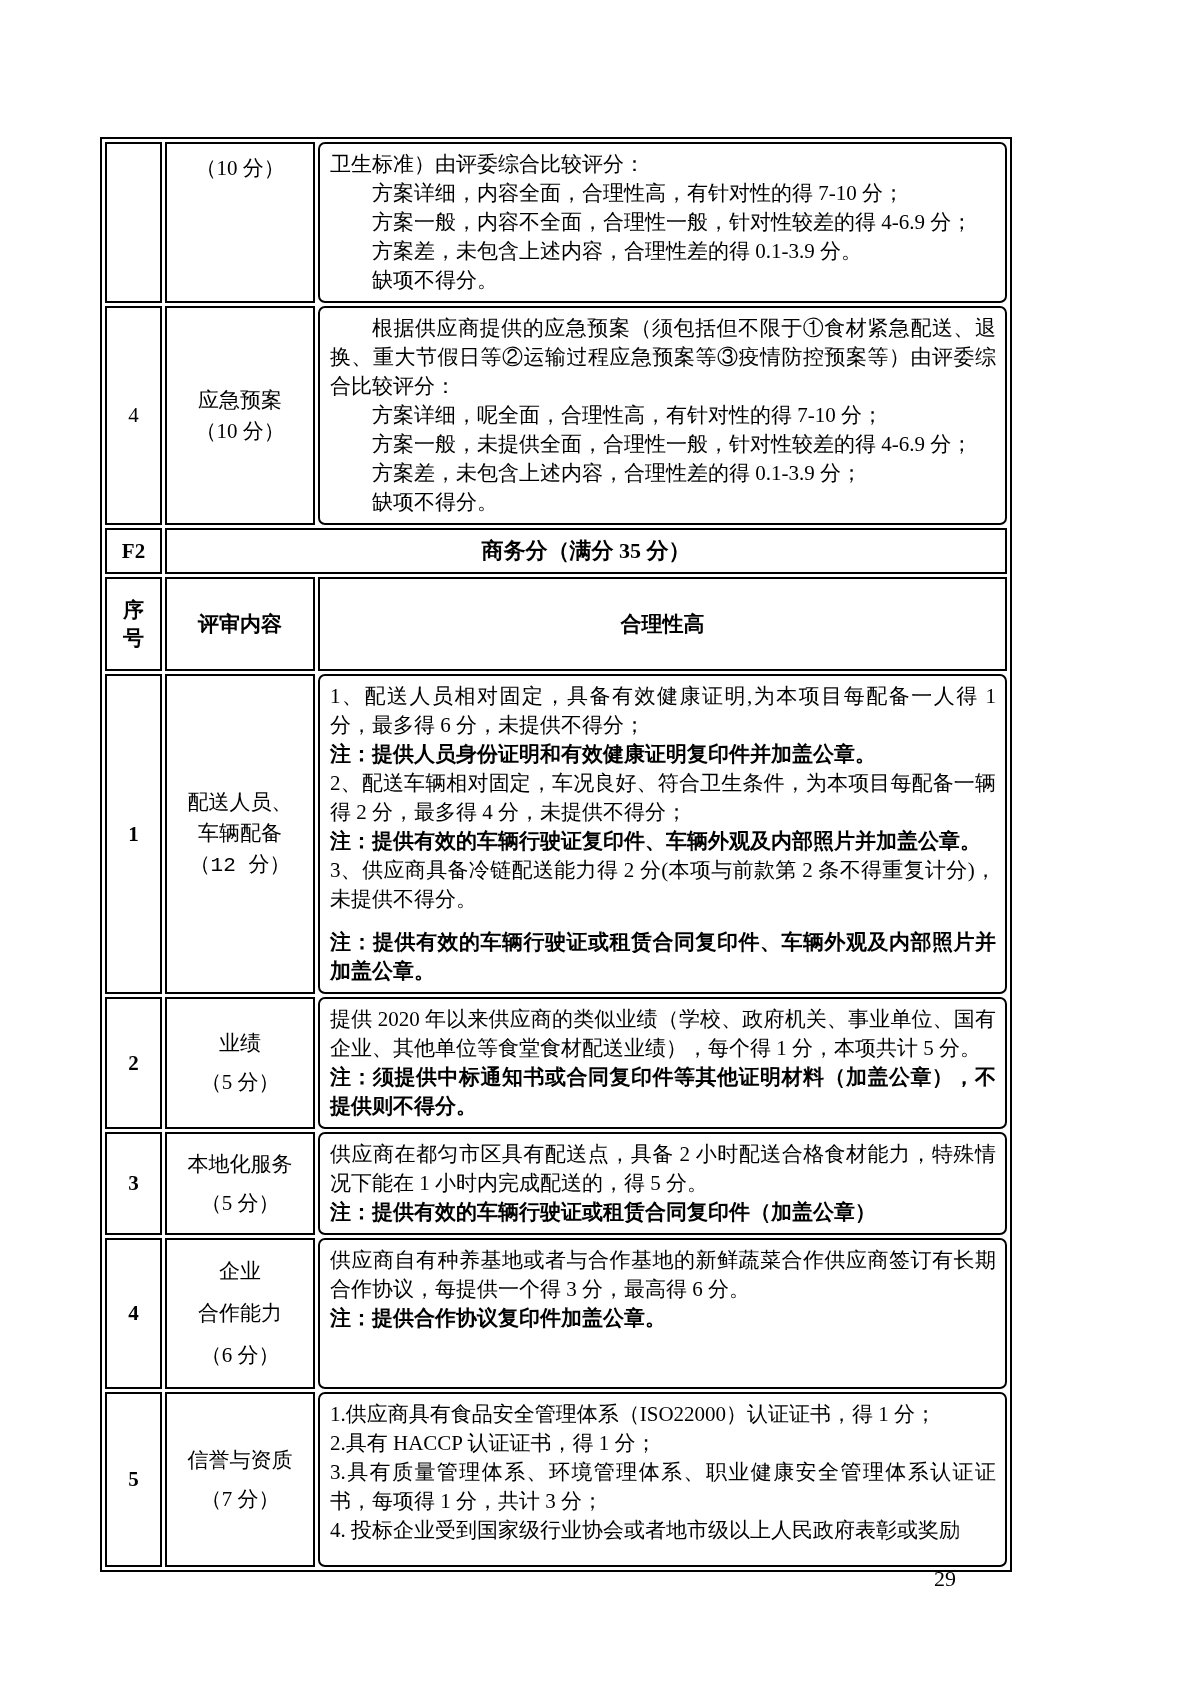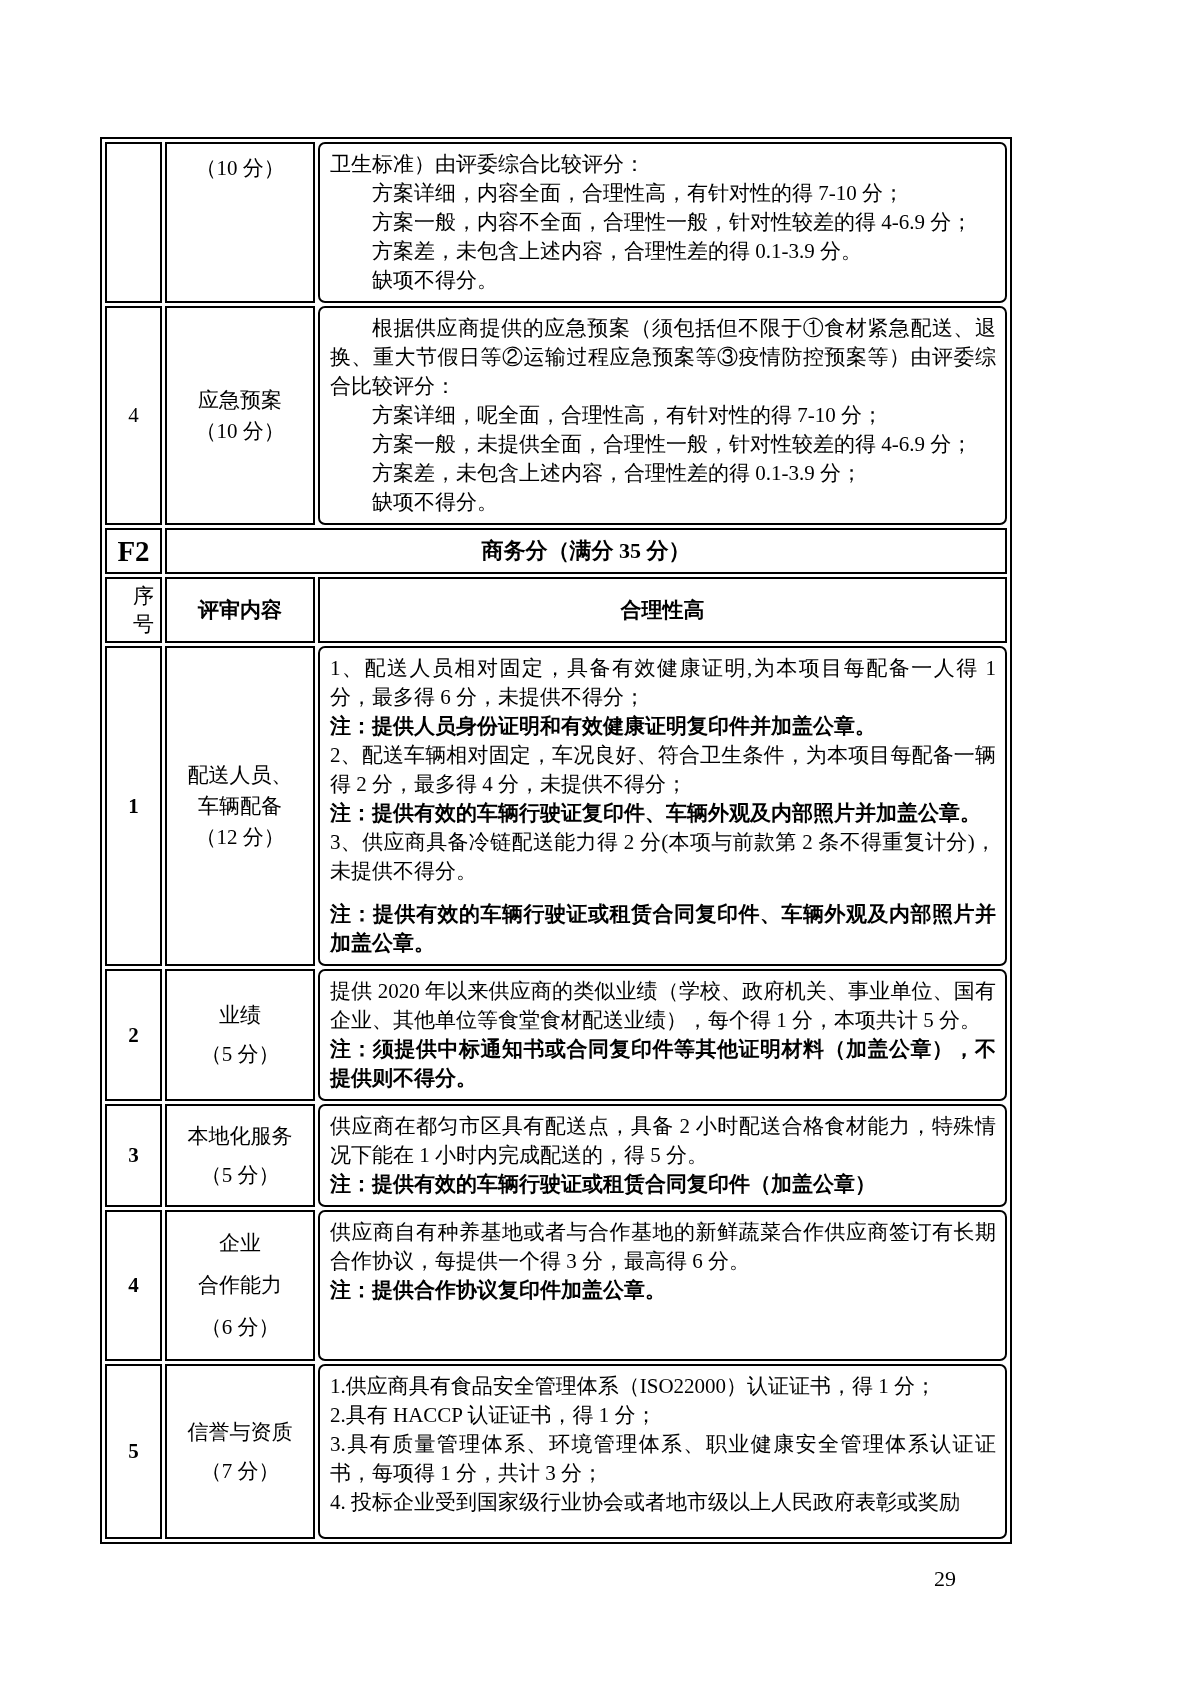--- a/index.html
+++ b/index.html
@@ -49,38 +49,38 @@
     text-align:justify;
     border-radius:7px;
   }
   .para { margin:0; }
   .para.indent { padding-left:42px; }
   .para.first-indent { text-indent:42px; }
   .para.bold { font-weight:700; }
   .para.gap { margin-top:14px; }
 
   tr.section-row td { height:40px; }
-  .section-id   { font-weight:700; font-size:29px; text-align:center; }
+  .section-id   { font-weight:700; font-size:21px; text-align:center; }
   .section-title{ font-weight:700; font-size:22px; text-align:center; vertical-align:middle; }
 
   tr.header-row td {
     height:58px;
     font-weight:700;
     font-size:21px;
     text-align:center;
     vertical-align:middle;
     line-height:28px;
   }
-  tr.header-row .num-cell { padding:2px 6px; font-weight:400;text-align:right; }
+  tr.header-row .num-cell { padding:16px 6px; font-weight:700; }
 
   
   #rows-f1 tr:nth-child(1) .content-cell { vertical-align:top; padding-top:8px; }
   #rows-f1 tr:nth-child(1) .content-cell div { margin:2px 0; }
   #rows-f1 tr:nth-child(2) .content-cell div { margin:2px 0; }
-  #rows-f2 tr:nth-child(1) .content-cell div { margin:2px 0; }
+  #rows-f2 tr:nth-child(1) .content-cell div { margin:2px 0;font-family:Liberation Mono, monospace; }
   #rows-f2 tr:nth-child(4) .content-cell div { margin:13px 0;text-align:center; }
   #rows-f2 tr:nth-child(5) .criteria-cell { padding-bottom:20px; }
 
   .page-number {
     position:absolute;
     top:1566px; left:100px;
     width:912px;
     text-align:right;
     padding-right:56px;
     box-sizing:border-box;

